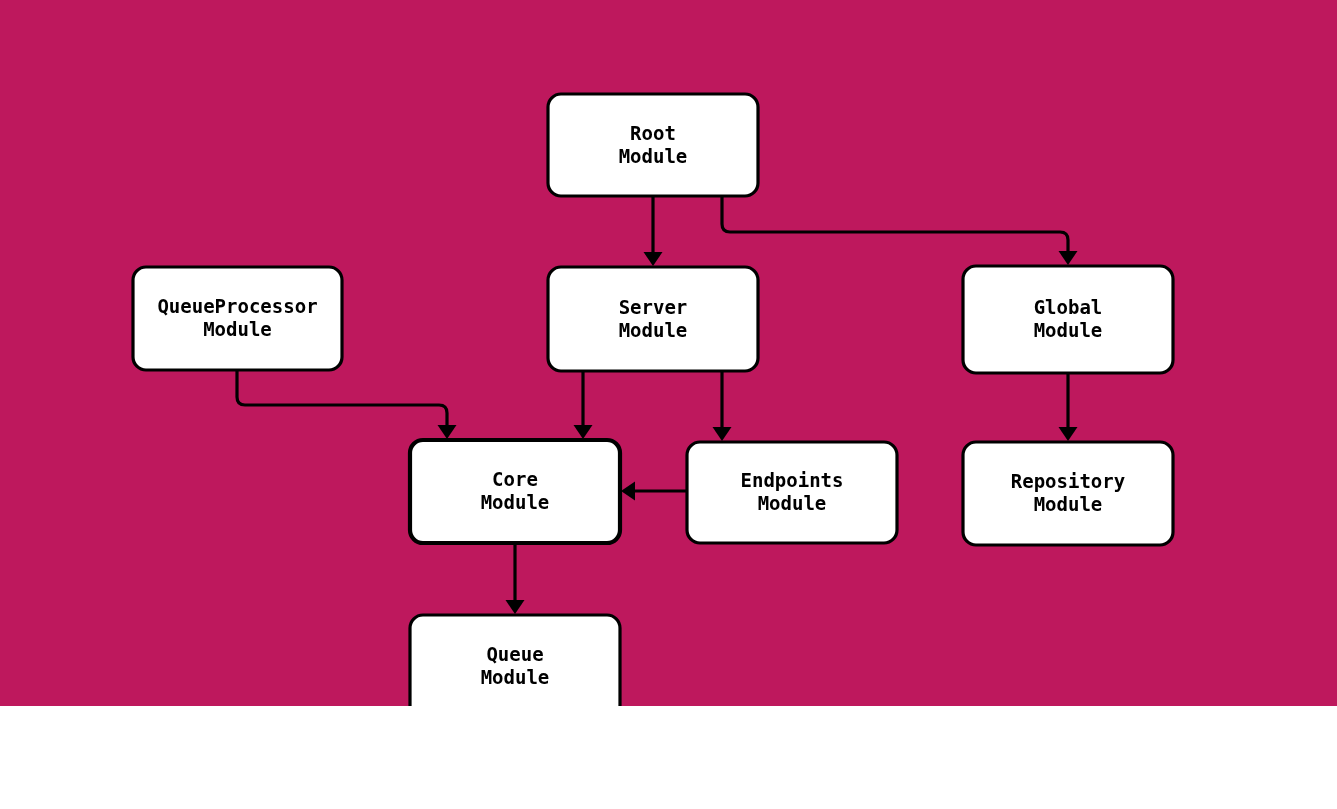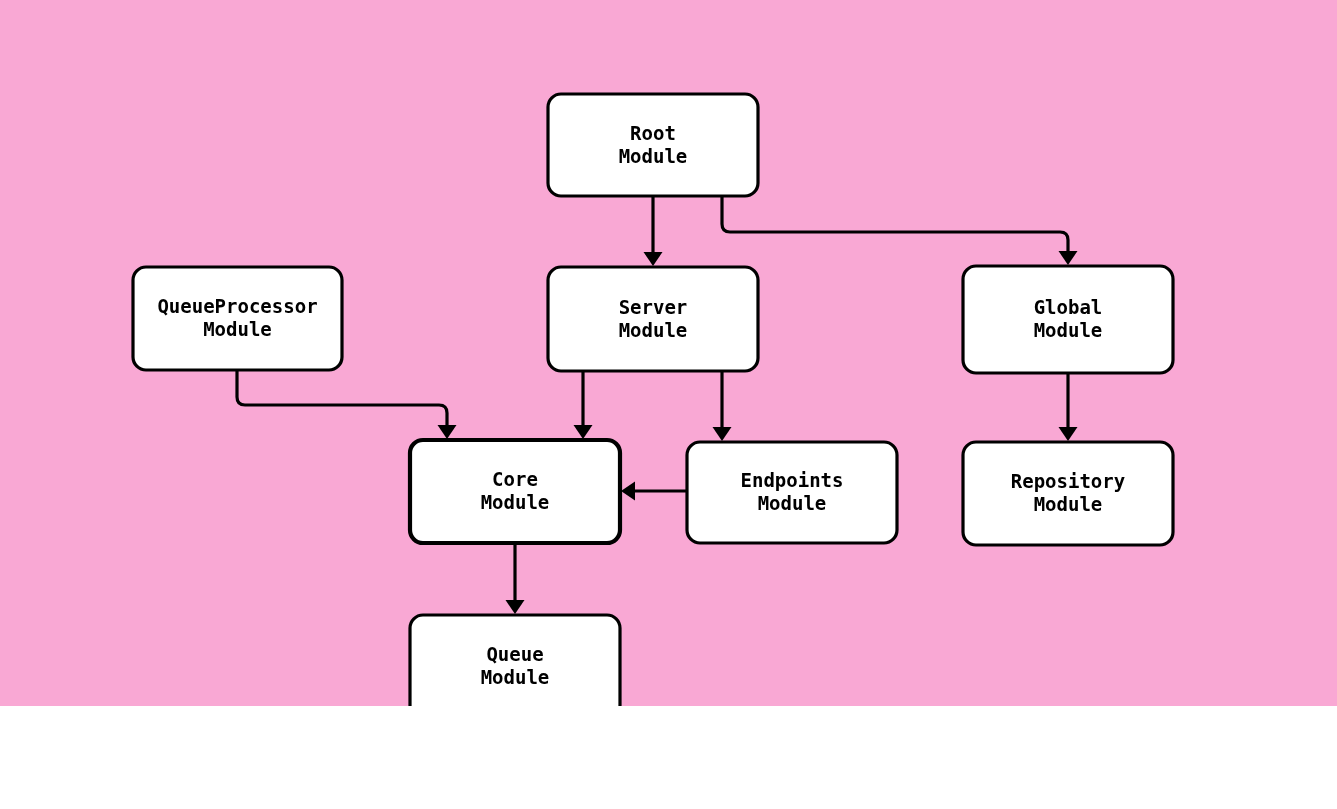--- a/index.html
+++ b/index.html
@@ -4,21 +4,21 @@
 <style>
   html, body {
     margin: 0;
     padding: 0;
     background: #ffffff;
   }
   #diagram-root {
     position: relative;
     width: 1337px;
     height: 706px;
-    background: #f9a8d4;
+    background: #be185d;
     font-family: "DejaVu Sans Mono", "Liberation Mono", monospace;
     overflow: hidden;
   }
   svg.canvas {
     position: absolute;
     top: 0;
     left: 0;
     width: 1337px;
     height: 809px;
     display: block;

